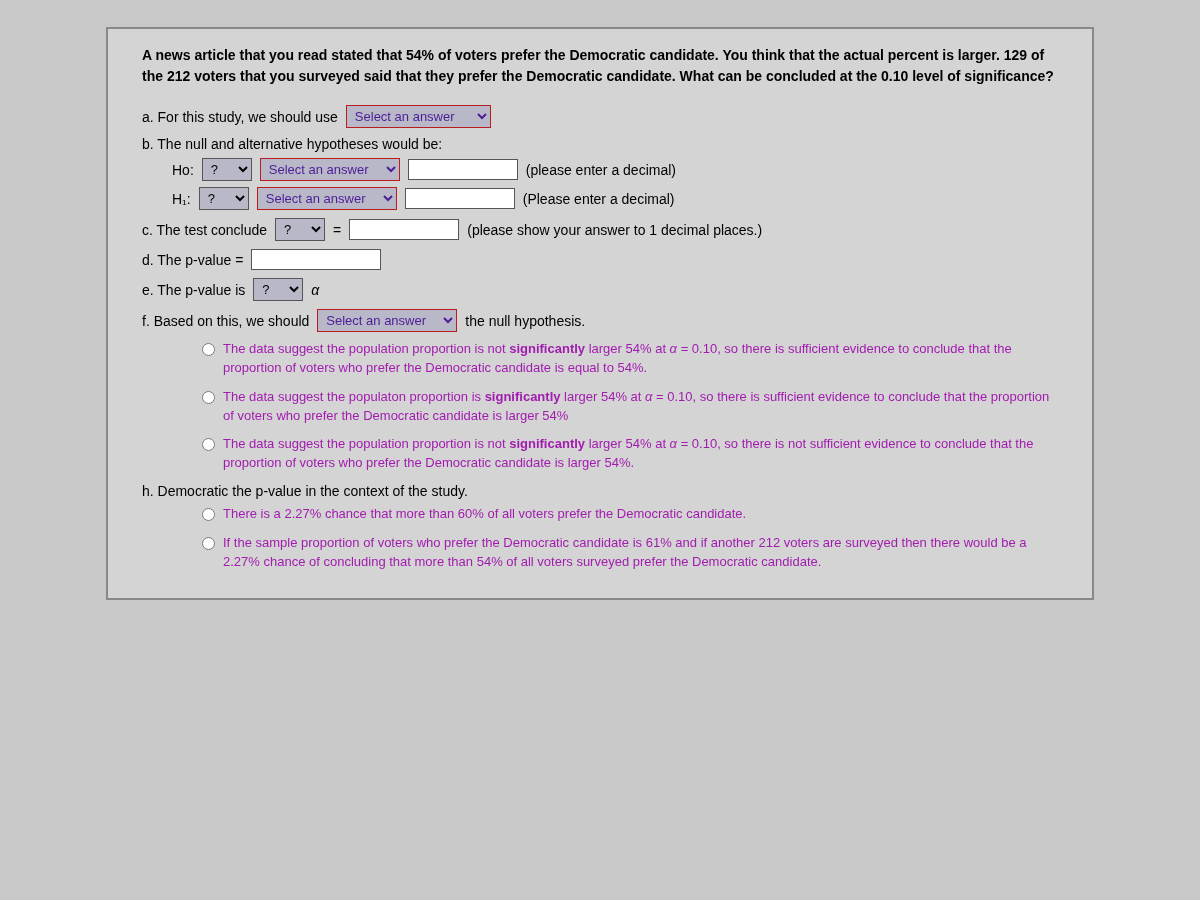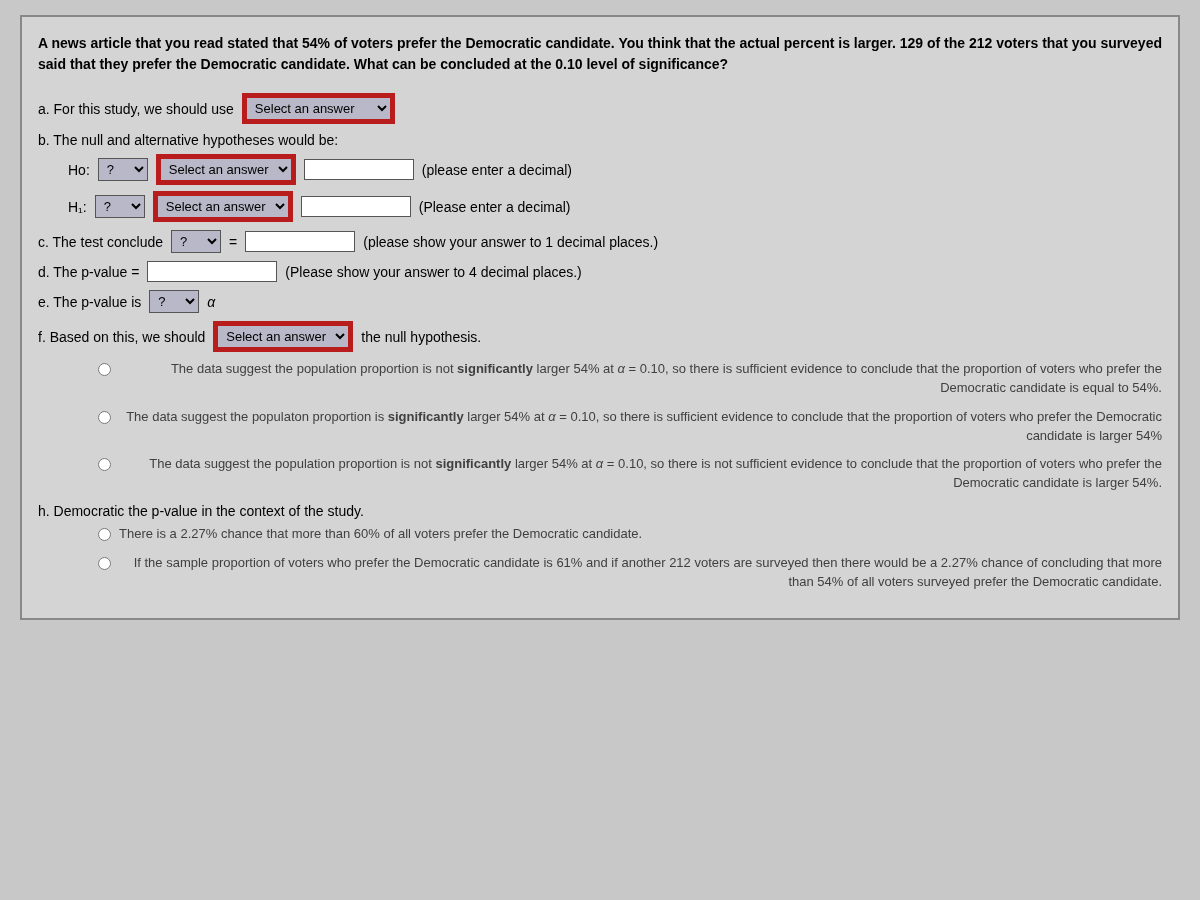--- a/index.html
+++ b/index.html
@@ -9,23 +9,23 @@
       background: #c8c8c8;
       display: flex;
       justify-content: center;
       align-items: flex-start;
       min-height: 900px;
       padding: 10px;
     }
     .main-container {
       background: #d4d4d4;
       border: 2px solid #888;
-      width: 1160px;
-      padding: 16px 16px;
-      margin-top: 5px;
+      width: 988px;
+      padding: 16px 34px;
+      margin-top: 17px;
     }
     .intro-text {
       font-weight: bold;
       font-size: 14px;
       line-height: 1.5;
       margin-bottom: 18px;
       color: #000;
     }
     .question-block {
       margin-bottom: 8px;
@@ -40,24 +40,24 @@
     }
     .label-text {
       font-size: 14px;
       white-space: nowrap;
     }
     .bold-label {
       font-weight: normal;
     }
     select.answer-select {
       background: #b8b8c8;
-      border: 5px solid #b91c1c;
-      padding: 2px 4px;
-      font-size: 13px;
-      color: #000000;
+      border: 1px solid #b91c1c;
+      padding: 2px 4px;
+      font-size: 13px;
+      color: #4c1d95;
       cursor: pointer;
       min-width: 140px;
     }
     select.small-select {
       min-width: 50px;
       background: #b8b8c8;
       border: 1px solid #555;
       padding: 2px 4px;
       font-size: 13px;
       color: #000;
@@ -83,22 +83,21 @@
       margin-left: 60px;
       gap: 8px;
     }
     .radio-option input[type="radio"] {
       margin-top: 3px;
       flex-shrink: 0;
     }
     .radio-text {
       font-size: 13px;
       line-height: 1.45;
-      color: #404040;
-      text-align: right;
+      color: #a21caf;
     }
     .ho-h1-block {
       margin-left: 30px;
       margin-bottom: 6px;
     }
     .alpha-symbol {
       font-style: italic;
     }
   </style>
 </head>
@@ -184,21 +183,20 @@
       <span class="label-text">=</span>
       <input class="decimal-input" type="text" placeholder="" style="">
       <span class="label-text">(please show your answer to 1 decimal places.)</span>
     </div>
   </div>
 
   <div class="question-block">
     <div class="question-line">
       <span class="label-text">d. The p-value =</span>
       <input class="decimal-input-sm" type="text" placeholder="" style="">
-      <span class="label-text">(Please show your answer to 4 decimal places.)</span>
     </div>
   </div>
 
   <div class="question-block">
     <div class="question-line">
       <span class="label-text">e. The p-value is</span>
       <select class="small-select">
         <option>?</option>
         <option>&gt;</option>
         <option>&lt;</option>

